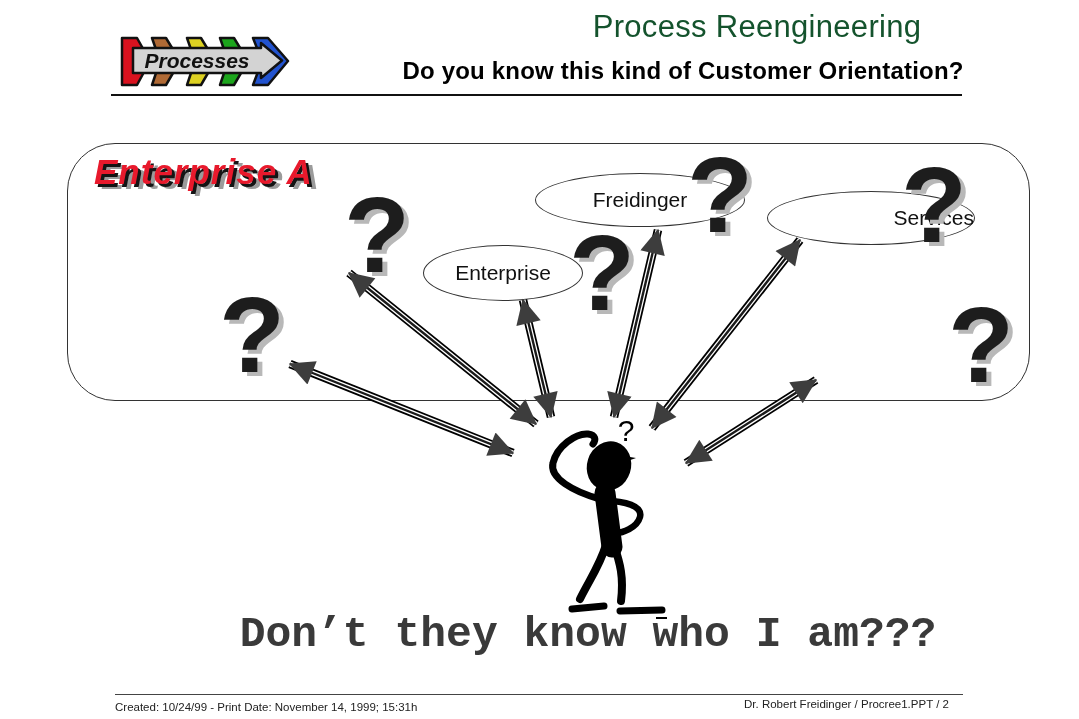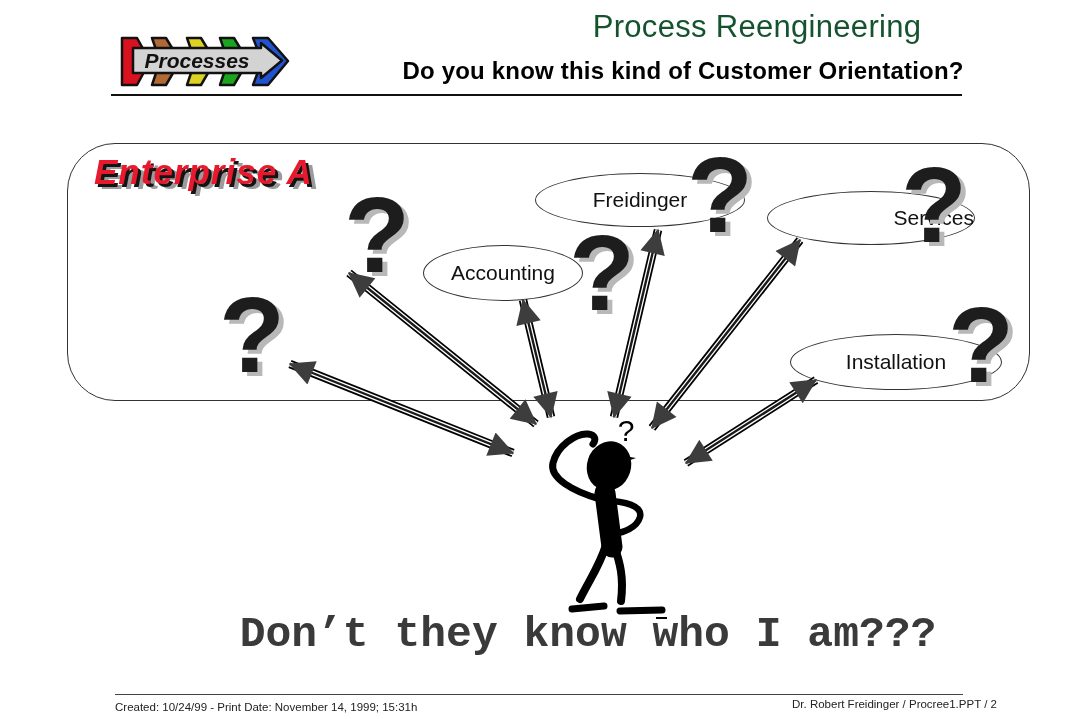--- a/index.html
+++ b/index.html
@@ -63,21 +63,21 @@
   .shaft-outer { stroke: #000; stroke-width: 8.5; }
   .shaft-white { stroke: #fff; stroke-width: 5; }
   .shaft-core  { stroke: #1a1a1a; stroke-width: 2.4; }
   
   .caption {
     position: absolute; left: 588px; top: 610px; transform: translateX(-50%);
     font-size: 43px; font-weight: bold; color: #3a3a3a; white-space: nowrap; font-family: Liberation Mono, monospace;
   }
   .footer-rule { position: absolute; left: 115px; top: 694px; width: 848px; height: 1px; background: #444; }
   .footer-left  { position: absolute; left: 115px; top: 701px; font-size: 11.5px; color: #222; text-align: right; }
-  .footer-right { position: absolute; left: 792px; top: 698px; font-size: 11.5px; color: #222; }
+  .footer-right { position: absolute; left: 744px; top: 698px; font-size: 11.5px; color: #222; }
 </style>
 </head>
 <body>
 
 <div class="canvas">
 
   <svg class="logo-svg" width="185" height="62" viewBox="0 0 185 62">
     <g stroke="#111" stroke-width="2.5" stroke-linejoin="round">
       <polygon points="12,3 27,3 40,26 27,50 12,50" fill="#d9121f"></polygon>
       <polygon points="42,3 56,3 70,26 56,50 42,50 50,26" fill="#b06a35"></polygon>
@@ -90,30 +90,27 @@
   </svg>
 
   <div class="title">Process Reengineering</div>
   <div class="subtitle">Do you know this kind of Customer Orientation?</div>
   <div class="header-rule"></div>
 
   <div class="enterprise-box"></div>
   <div class="enterprise-label">Enterprise A</div>
 
   <div class="dept dept-accounting">
-    <span>Accounting</span>
+    <span>Enterprise</span>
   </div>
   <div class="dept dept-dispatching">
     <span>Freidinger</span>
   </div>
   <div class="dept dept-services">
     <span>Services</span>
-  </div>
-  <div class="dept dept-installation">
-    <span>Installation</span>
   </div>
 
   <div class="bigq q-sales">?</div>
   <div class="bigq q-marketing">?</div>
   <div class="bigq q-accounting">?</div>
   <div class="bigq q-dispatching">?</div>
   <div class="bigq q-services">?</div>
   <div class="bigq q-installation">?</div>
 
   <svg class="arrows-svg" width="1079" height="719" viewBox="0 0 1079 719">

